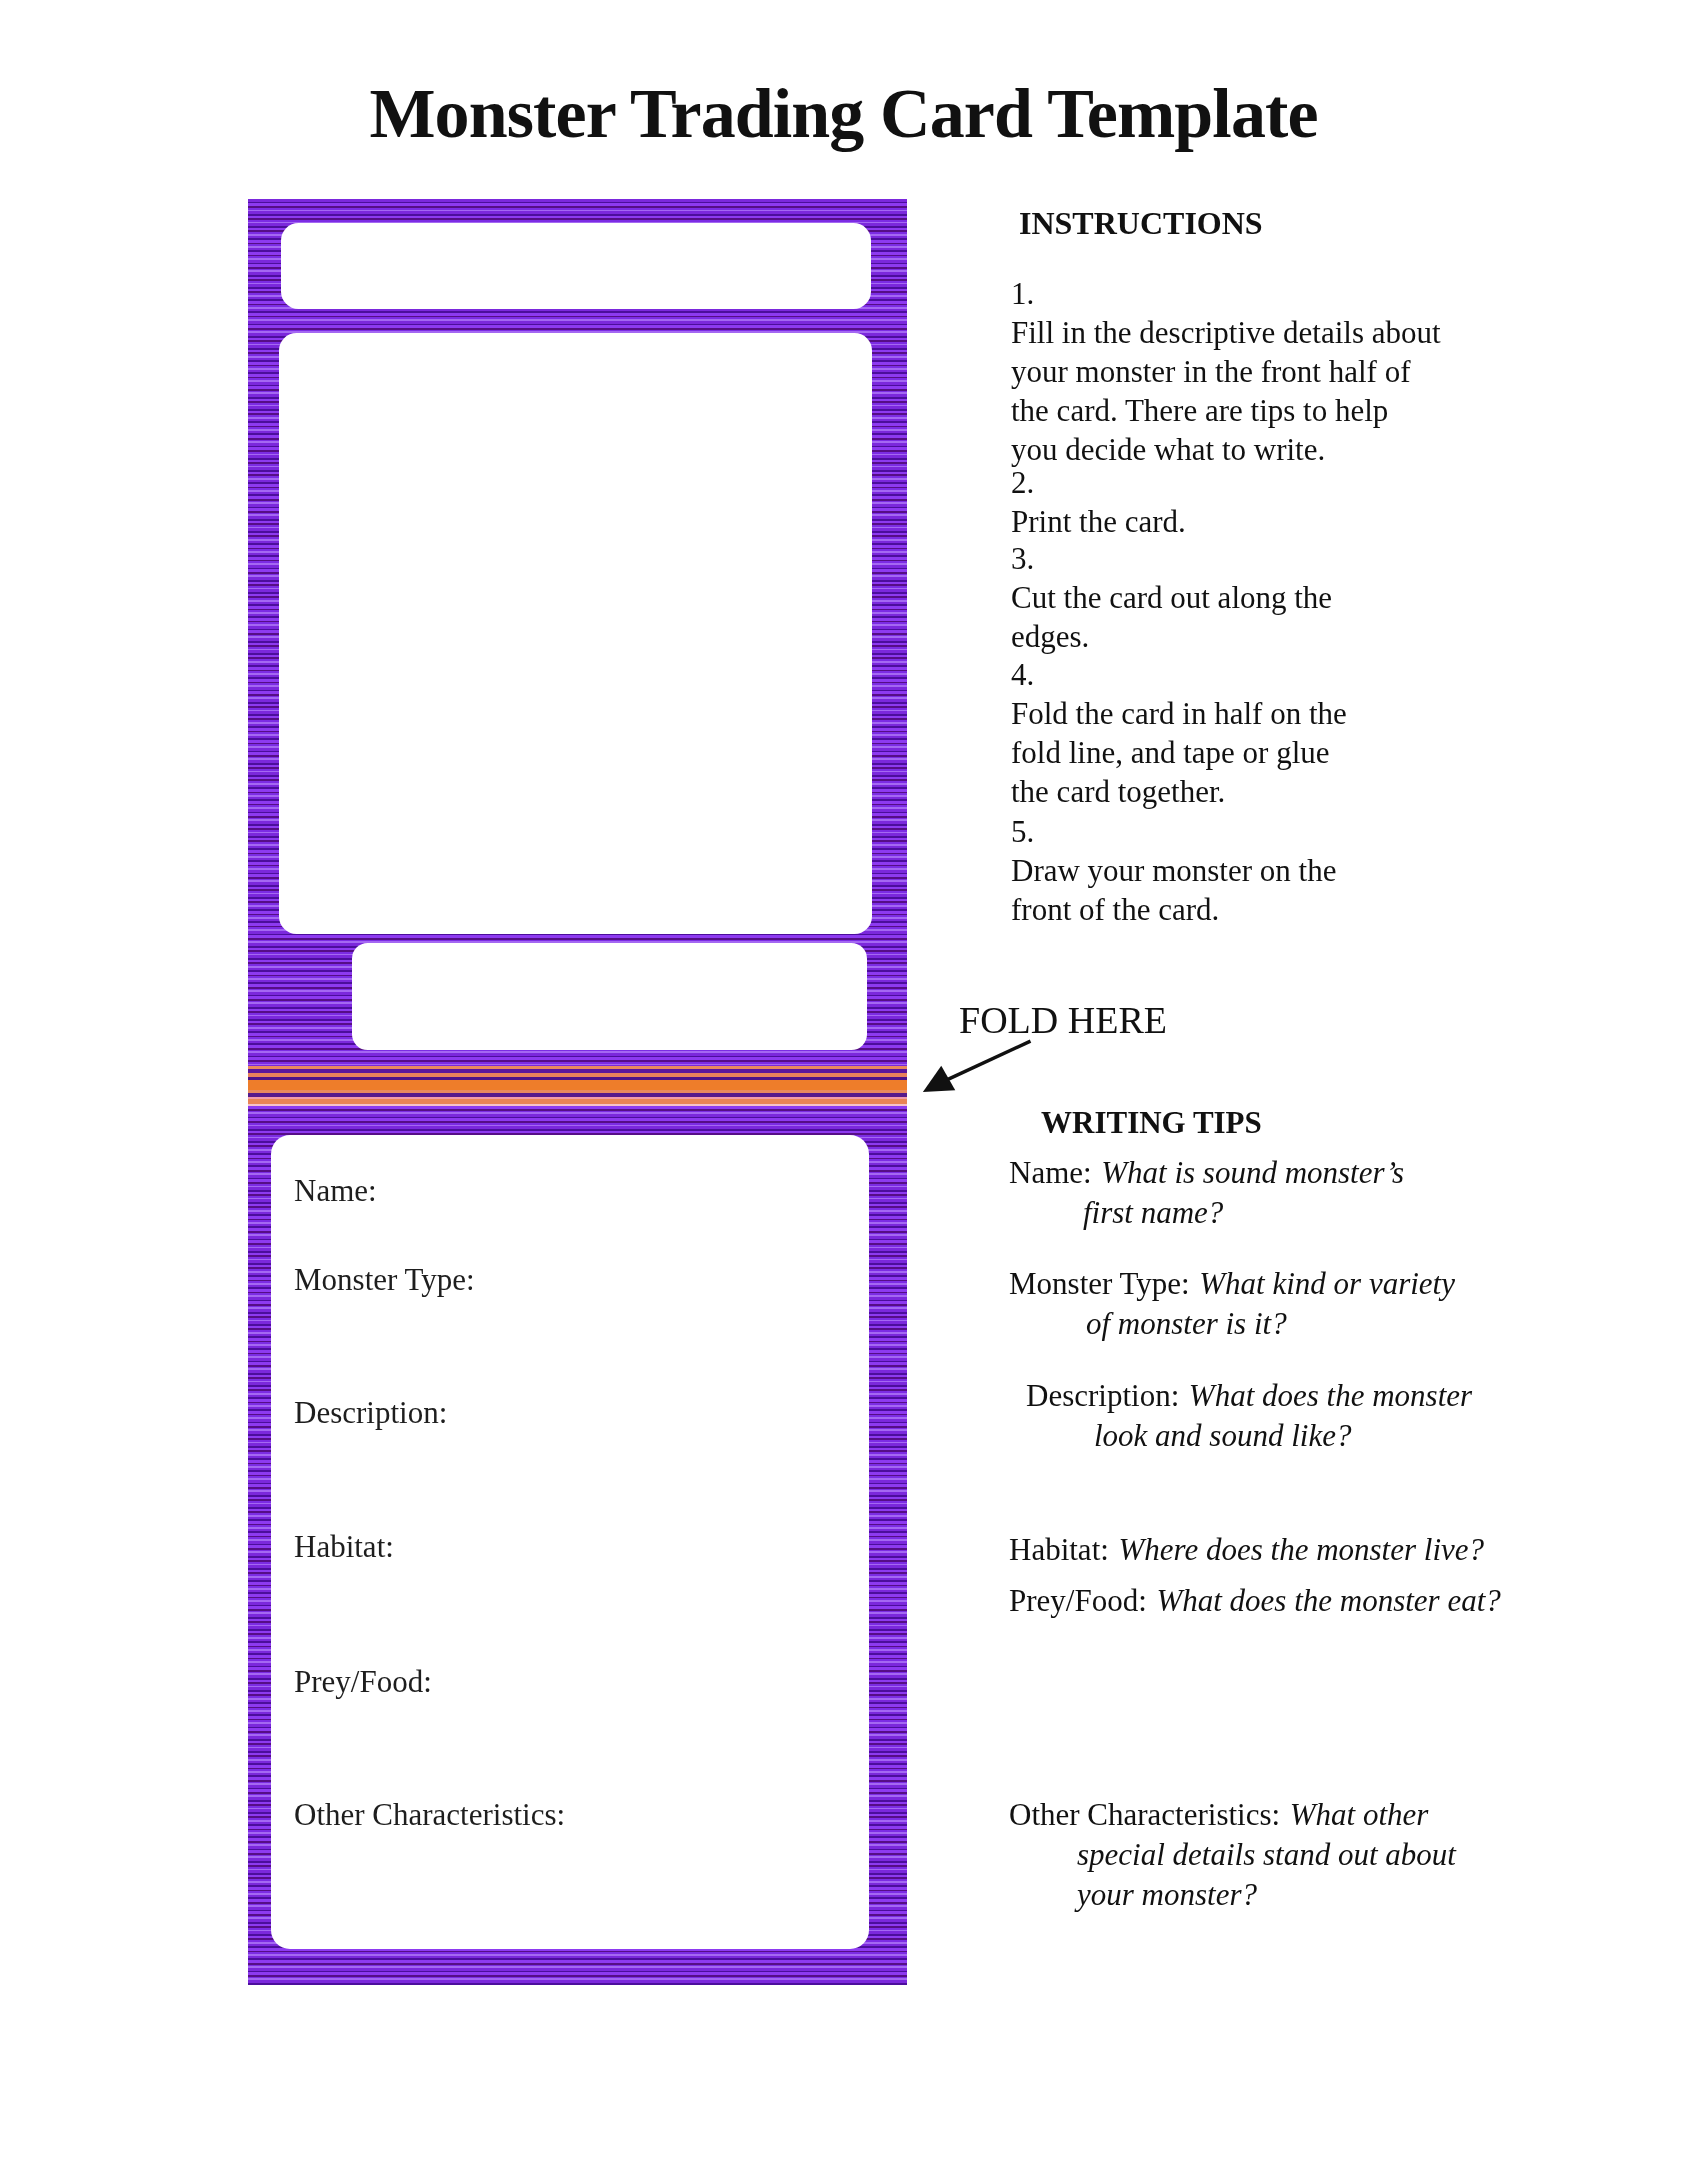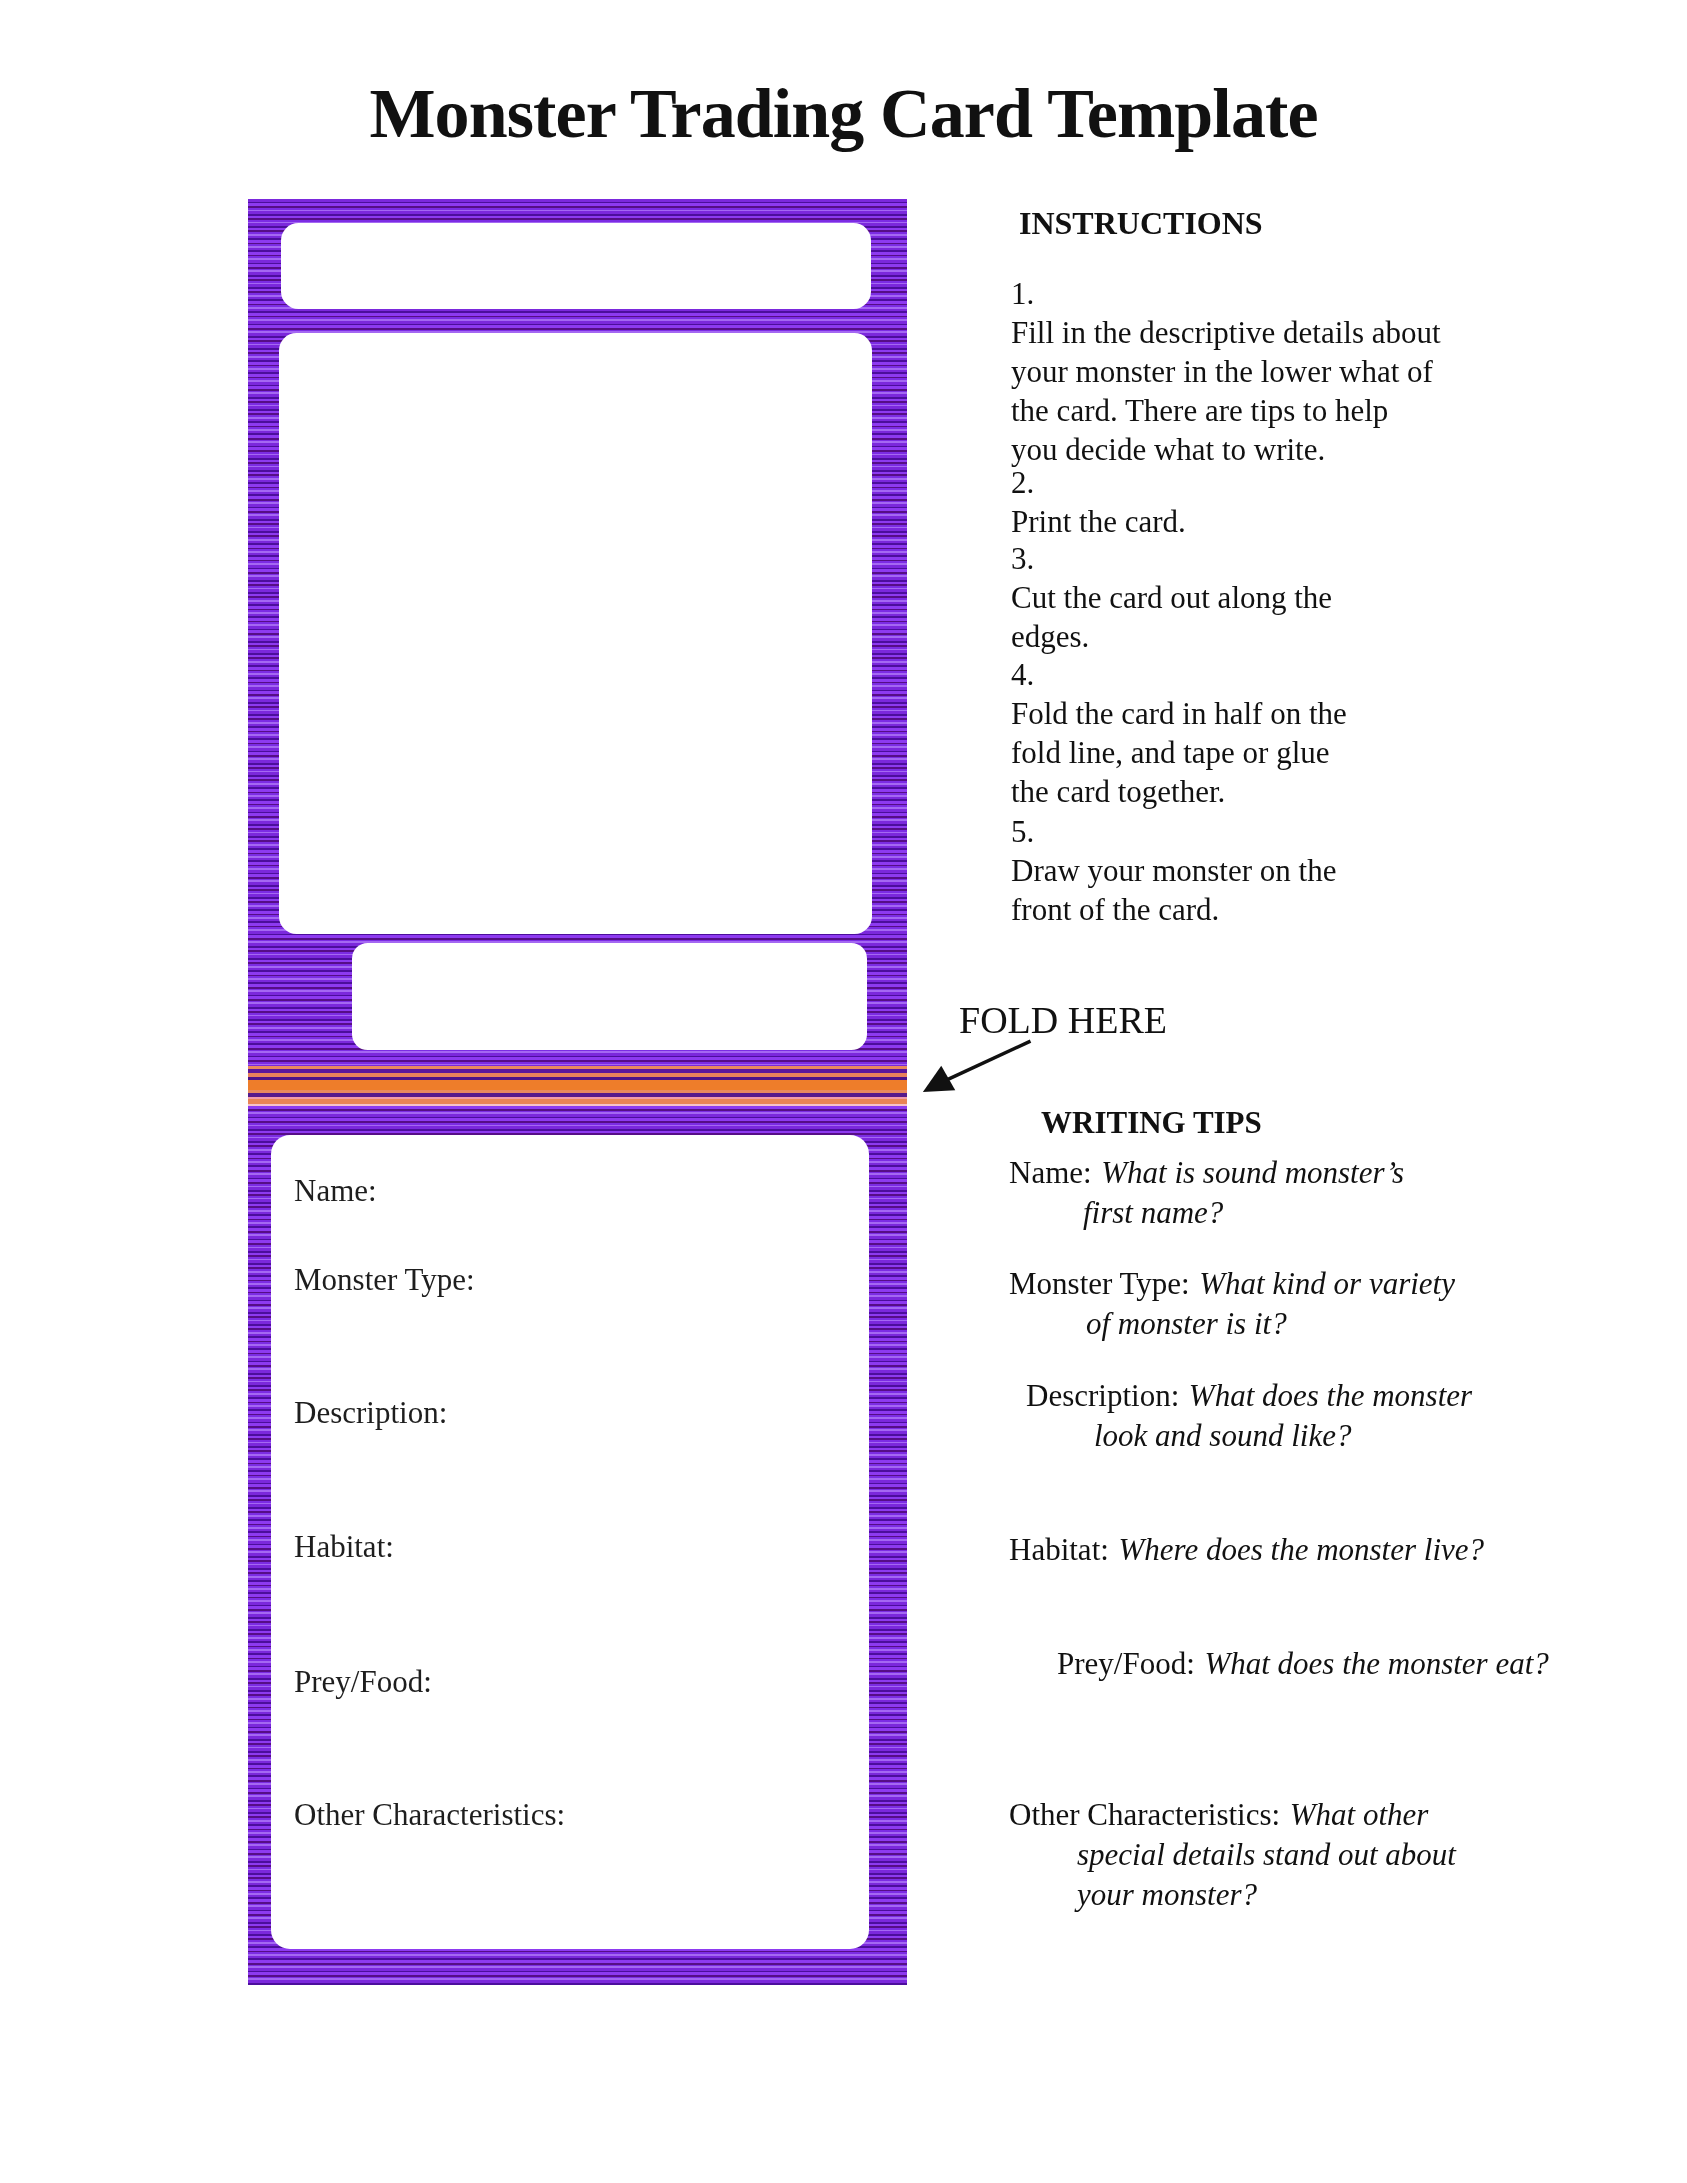--- a/index.html
+++ b/index.html
@@ -75,21 +75,21 @@
     font-size:31px;font-weight:bold;line-height:1;white-space:nowrap;
   }
   .tip{position:absolute;font-size:31px;line-height:40px;}
   .tip .tline{display:block;white-space:nowrap;}
   .tip .tlabel{font-style:normal;margin-right:9.6px;}
   .tip .q{font-style:italic;}
   .tip-1{left:1009px;top:1153px;} .tip-1 .t-indent{margin-left:74px;}
   .tip-2{left:1009px;top:1264px;} .tip-2 .t-indent{margin-left:77px;}
   .tip-3{left:1026px;top:1376px;} .tip-3 .t-indent{margin-left:68px;}
   .tip-4{left:1009px;top:1530px;}
-  .tip-5{left:1009px;top:1644px;margin-left:48px;}
+  .tip-5{left:1009px;top:1581px;}
   .tip-6{left:1009px;top:1795px;} .tip-6 .t-indent{margin-left:68px;}
 </style>
 </head>
 <body>
 
 <div class="page">
 
   <h1 class="title">Monster Trading Card Template</h1>
 
   <div class="card">
@@ -106,21 +106,21 @@
     <span class="field f-prey">Prey/Food:</span>
     <span class="field f-other">Other Characteristics:</span>
   </div>
 
   <h2 class="instr-heading">INSTRUCTIONS</h2>
 
   <div class="instr-item i1">
     <span class="num">1.</span>
     <span class="lines">
       <span class="line">Fill in the descriptive details about</span>
-      <span class="line">your monster in the lower what of</span>
+      <span class="line">your monster in the front half of</span>
       <span class="line">the card. There are tips to help</span>
       <span class="line">you decide what to write.</span>
     </span>
   </div>
 
   <div class="instr-item i2">
     <span class="num">2.</span>
     <span class="lines">
       <span class="line">Print the card.</span>
     </span>

